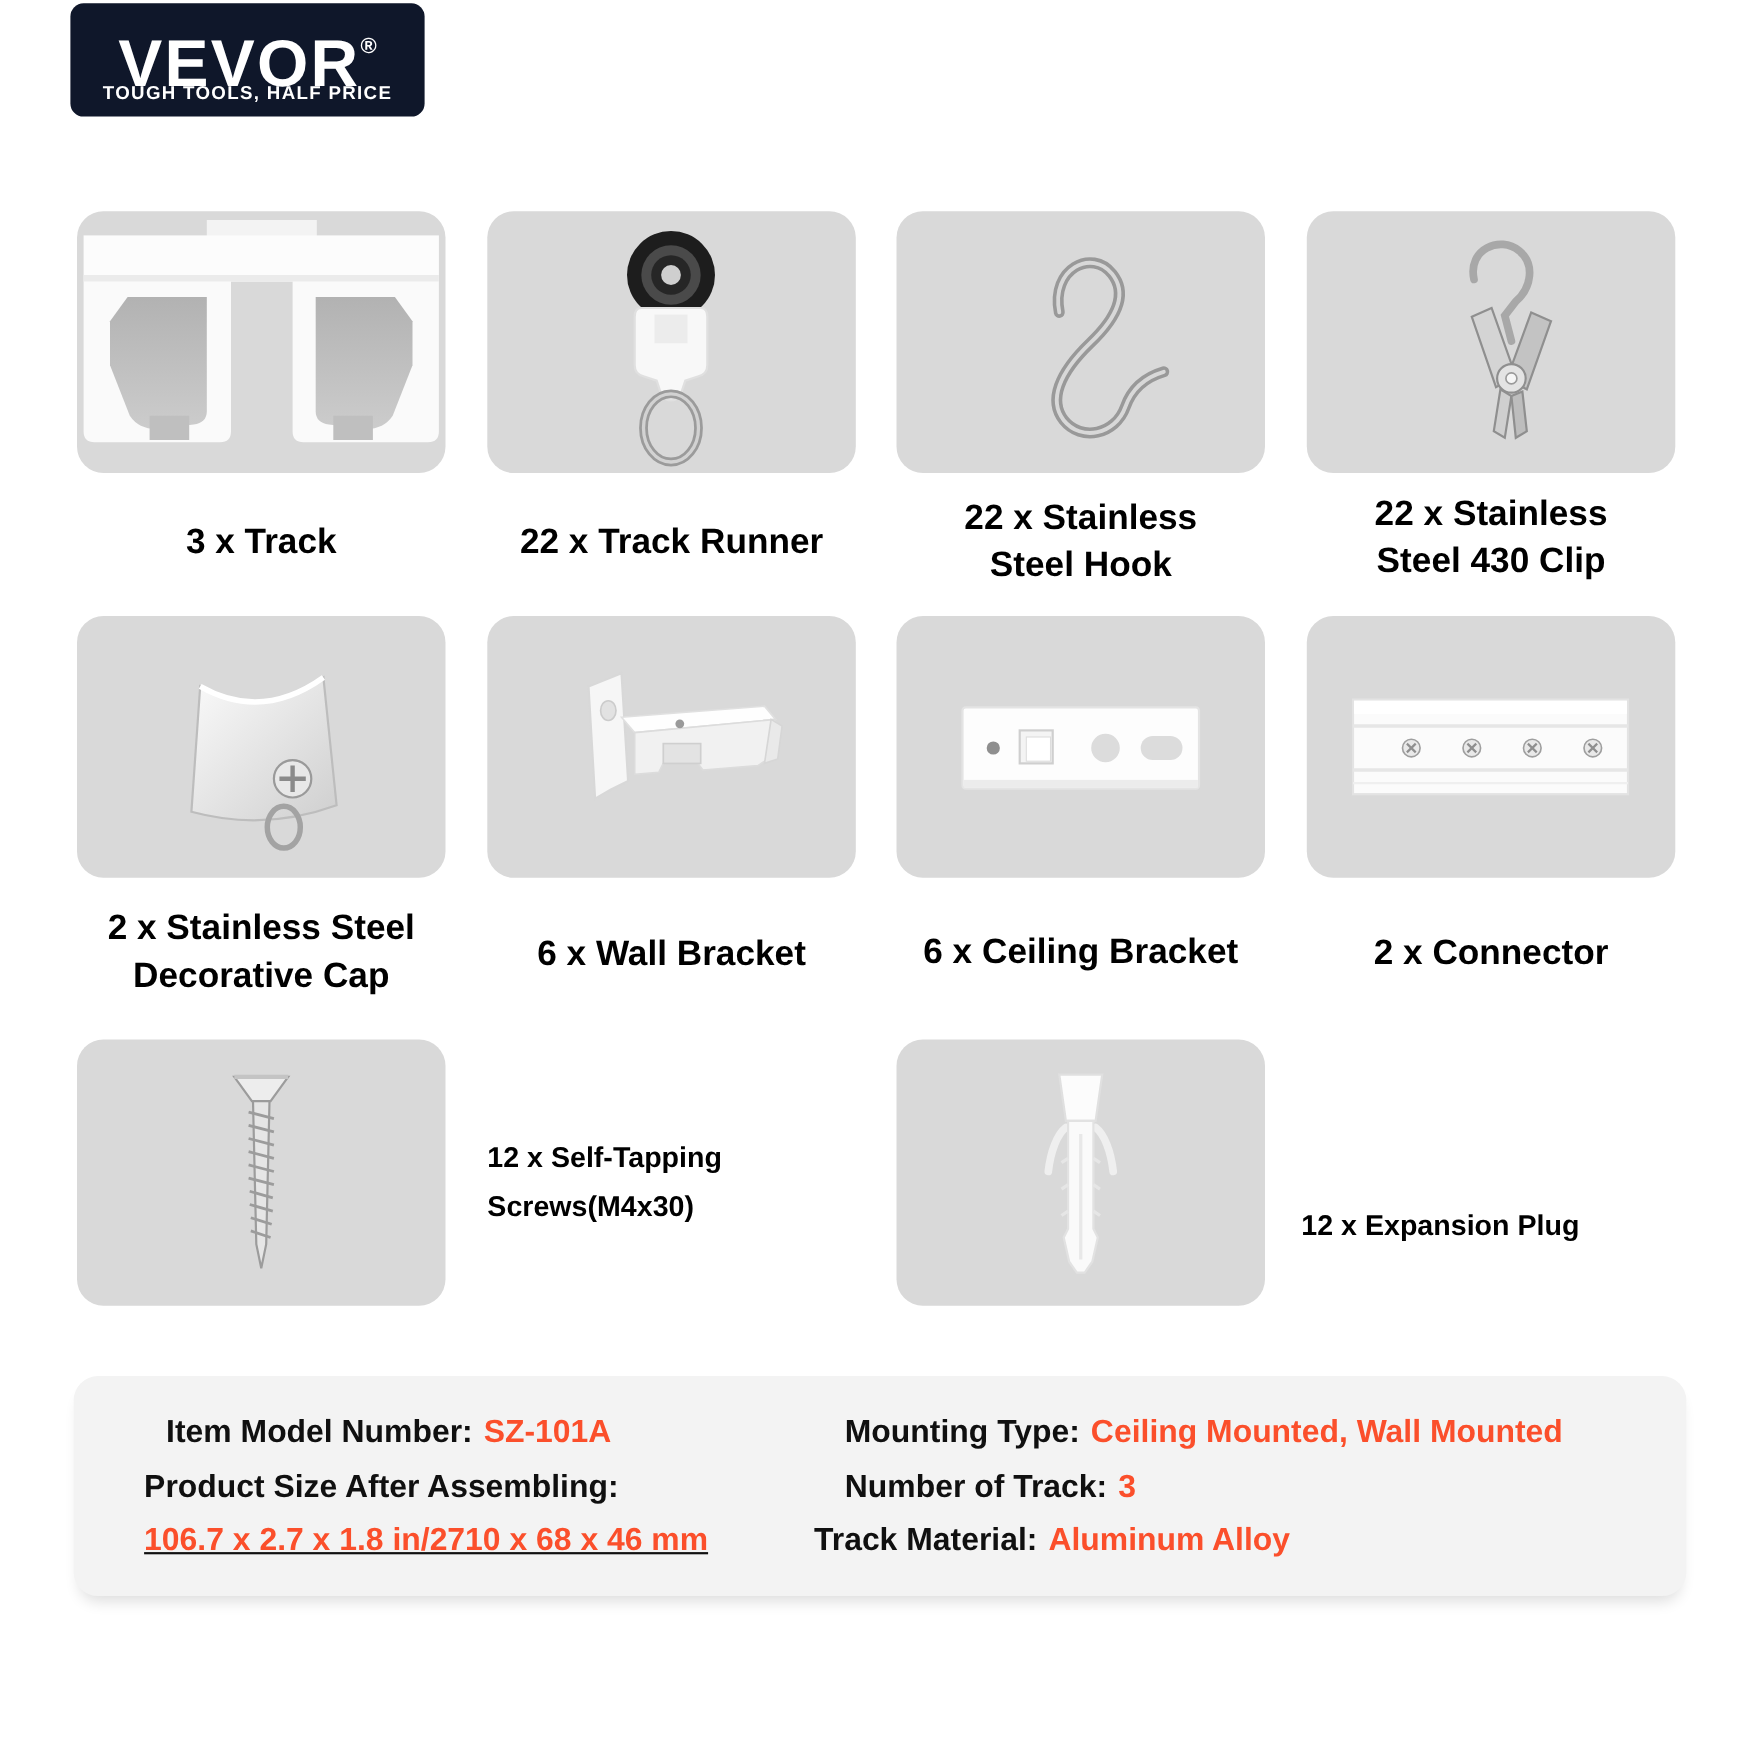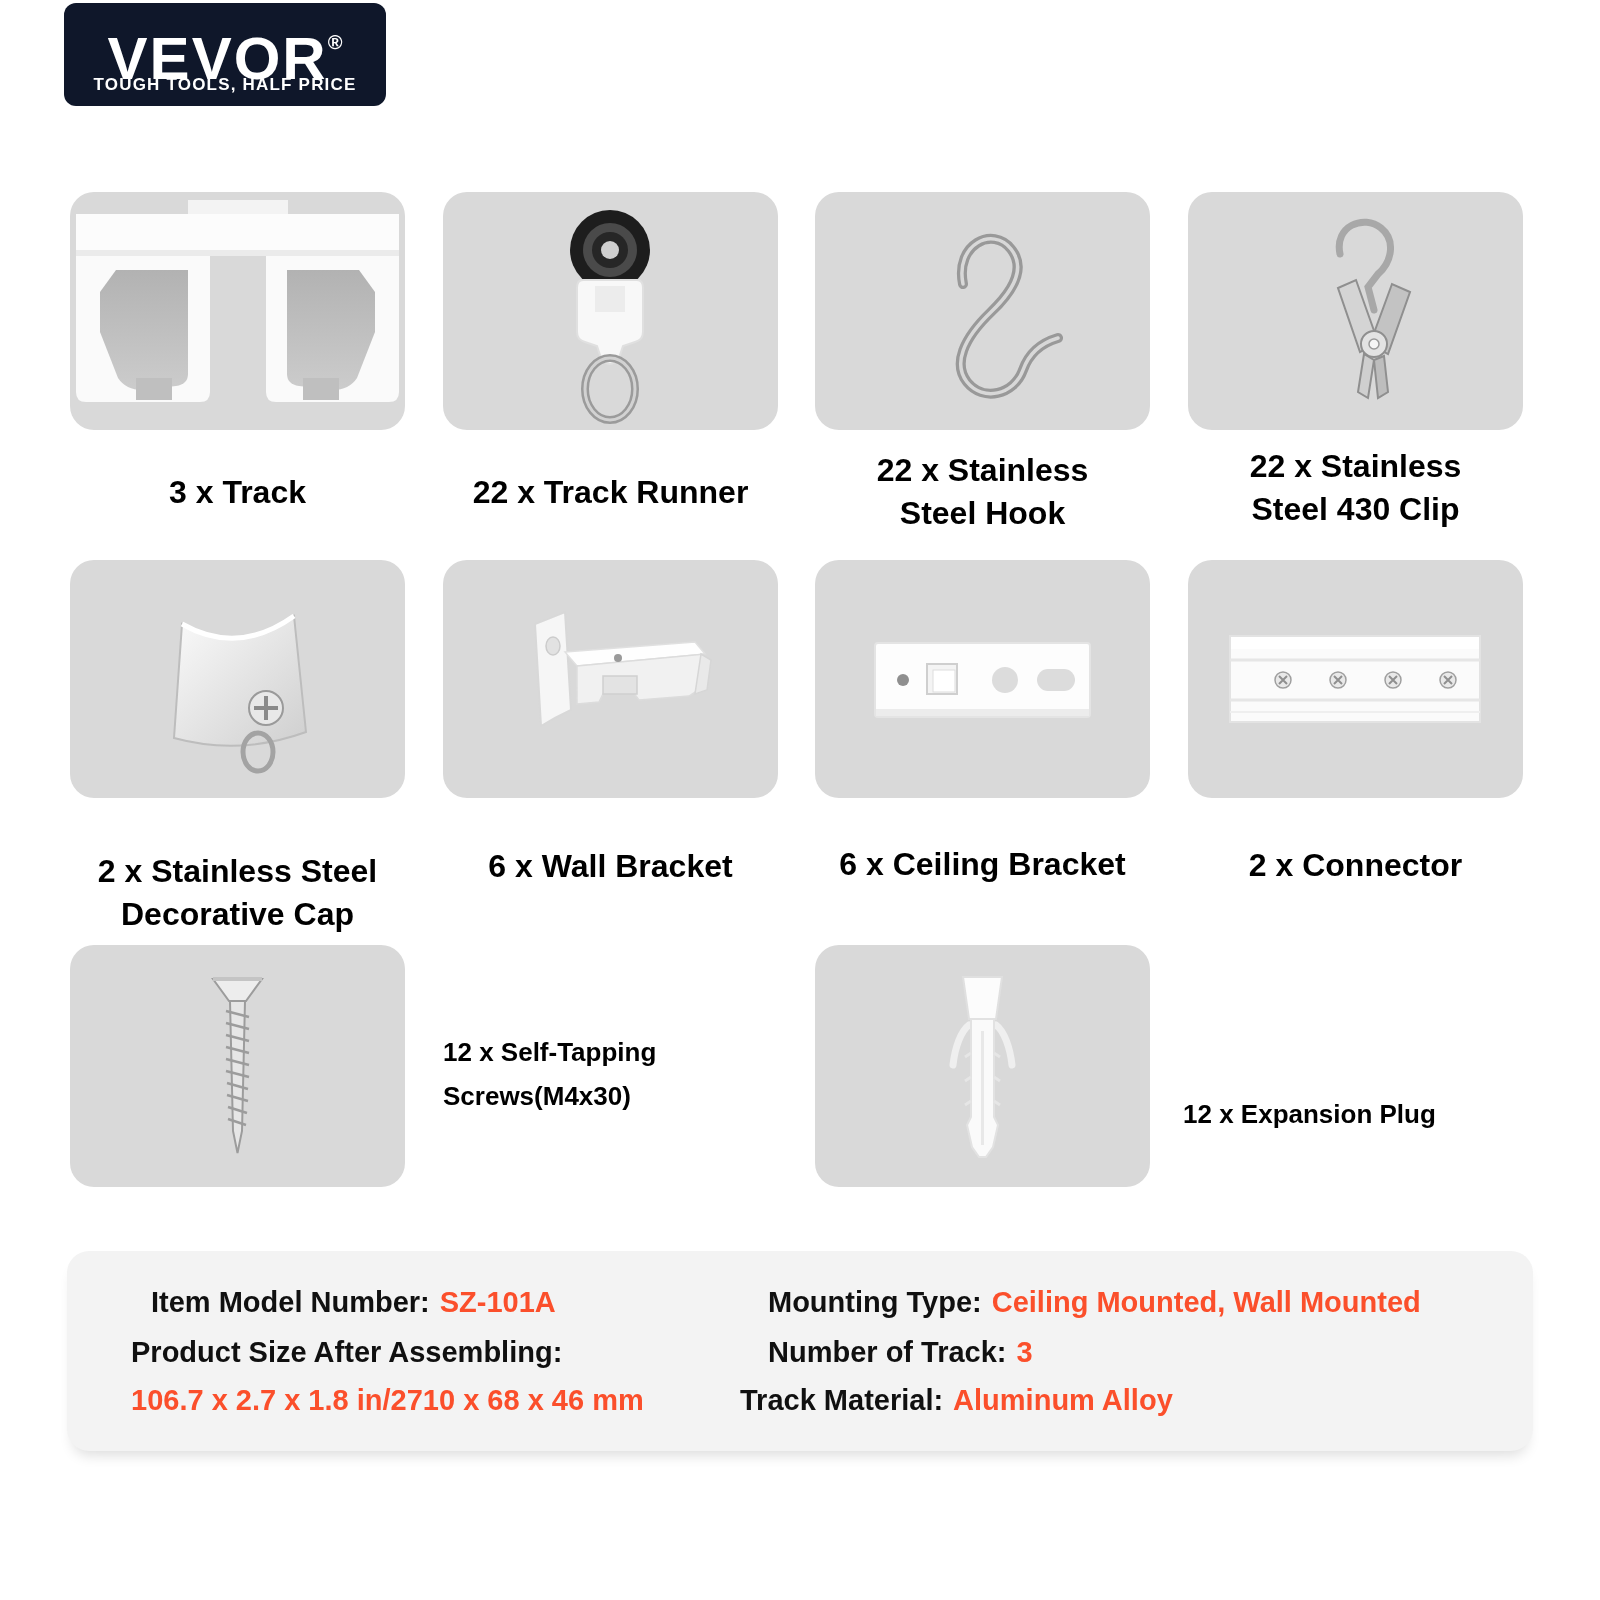--- a/index.html
+++ b/index.html
@@ -187,21 +187,21 @@
     </g>
     <g stroke="#8f8f8f" stroke-width="2">
       <path d="M91 116 L99 124 M99 116 L91 124"></path>
       <path d="M146 116 L154 124 M154 116 L146 124"></path>
       <path d="M201 116 L209 124 M209 116 L201 124"></path>
       <path d="M256 116 L264 124 M264 116 L256 124"></path>
     </g>
   </svg>
 </div>
 
-<div class="lbl" style="left:70px;top:822px;margin-top:28px;">
+<div class="lbl" style="left:70px;top:822px;">
   <div>2 x Stainless Steel</div>
   <div>Decorative Cap</div>
 </div>
 <div class="lbl" style="left:443px;top:845px;">
   <div>6 x Wall Bracket</div>
 </div>
 <div class="lbl" style="left:815px;top:843px;">
   <div>6 x Ceiling Bracket</div>
 </div>
 <div class="lbl" style="left:1188px;top:844px;">
@@ -255,21 +255,21 @@
 </div>
 
 <div class="spec-box"></div>
 
 <div class="spec-line" style="left:131px;top:1285px;margin-left:20px;">
   <span class="spec-label">Item Model Number:</span><span class="accent">SZ-101A</span>
 </div>
 <div class="spec-line" style="left:131px;top:1335px;">
   <span class="spec-label">Product Size After Assembling:</span>
 </div>
-<div class="spec-line" style="left:131px;top:1383px;">
+<div class="spec-line" style="left:131px;top:1383px;text-decoration:underline;">
   <span class="accent">106.7 x 2.7 x 1.8 in/2710 x 68 x 46 mm</span>
 </div>
 
 <div class="spec-line" style="left:768px;top:1285px;">
   <span class="spec-label">Mounting Type:</span><span class="accent">Ceiling Mounted, Wall Mounted</span>
 </div>
 <div class="spec-line" style="left:768px;top:1335px;">
   <span class="spec-label">Number of Track:</span><span class="accent">3</span>
 </div>
 <div class="spec-line" style="left:740px;top:1383px;">

